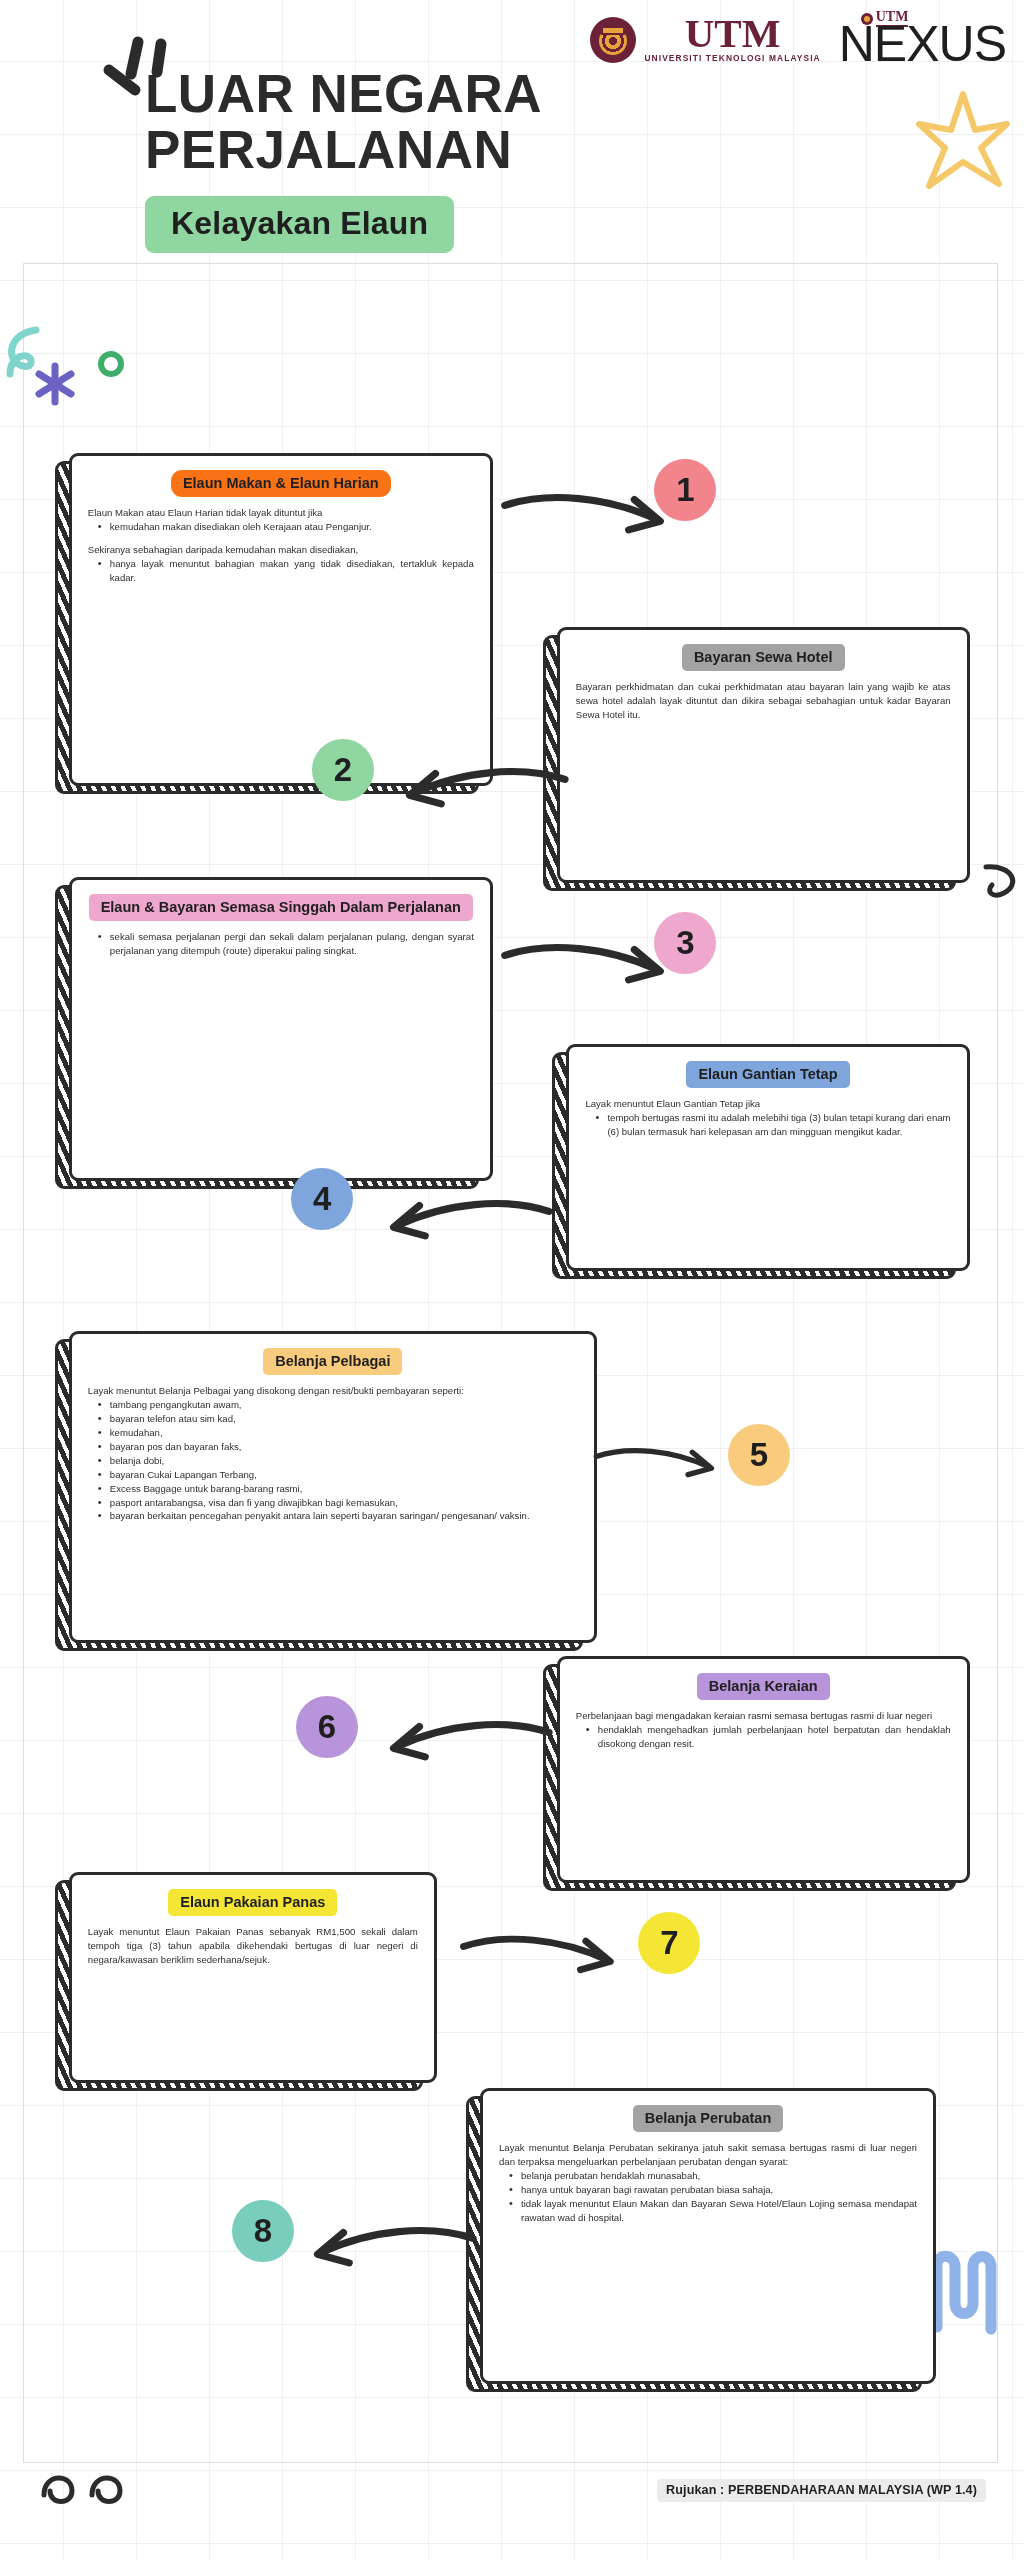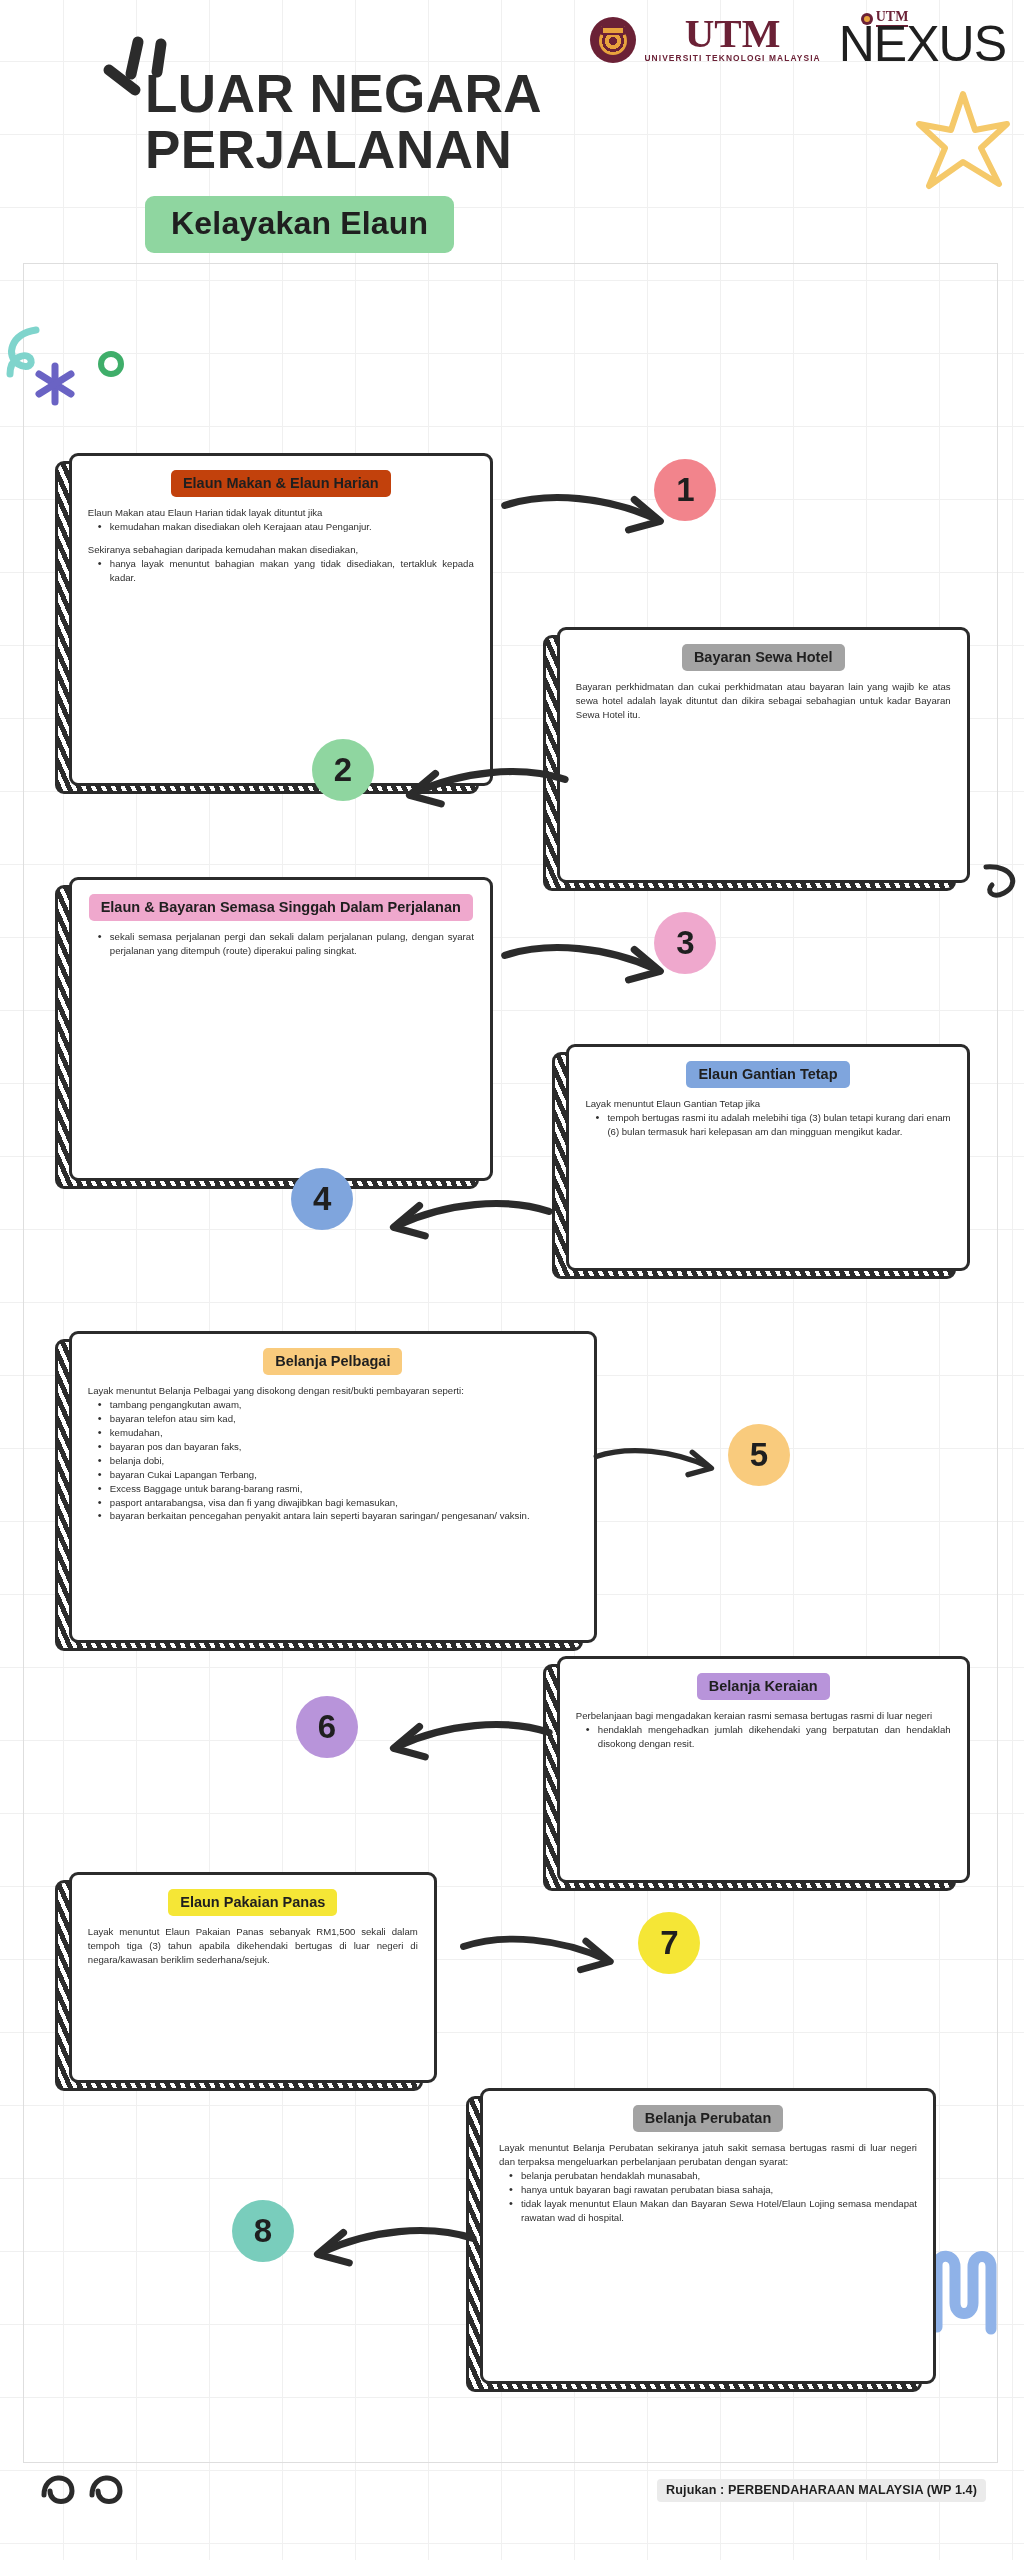--- a/index.html
+++ b/index.html
@@ -226,21 +226,21 @@
 
   <div id="subtitle-pill">
     <span>Kelayakan Elaun</span>
   </div>
 </div>
 
 <div id="cards-layer">
     <div class="card" style="left: 68.8px; top: 452.8px; width: 424px; height: 332.8px;">
       <div class="card-shadow"></div>
       <div class="card-body">
-        <div class="title-wrap"><div class="card-title" style="background: #c2410c;">Elaun Makan &amp; Elaun Harian</div></div>
+        <div class="title-wrap"><div class="card-title" style="background: #f97316; border-radius: 11px;">Elaun Makan &amp; Elaun Harian</div></div>
         <div class="card-text">Elaun Makan atau Elaun Harian tidak layak dituntut jika</div>
         <ul class="card-list">
           <li>kemudahan makan disediakan oleh Kerajaan atau Penganjur.</li>
         </ul>
         <div class="spacer"></div>
         <div class="card-text">Sekiranya sebahagian daripada kemudahan makan disediakan,</div>
         <ul class="card-list">
           <li>hanya layak menuntut bahagian makan yang tidak disediakan, tertakluk kepada kadar.</li>
         </ul>
       </div>
@@ -323,21 +323,21 @@
         <path d="M4 10 C34 0 76 4 110 20"></path>
         <path d="M94 6 L112 21 L90 27"></path>
       </g>
     </svg>
     <div class="card" style="left: 556.8px; top: 1656px; width: 412.8px; height: 227.2px;">
       <div class="card-shadow"></div>
       <div class="card-body">
         <div class="title-wrap"><div class="card-title" style="background: rgb(184, 148, 218);">Belanja Keraian</div></div>
         <div class="card-text">Perbelanjaan bagi mengadakan keraian rasmi semasa bertugas rasmi di luar negeri</div>
         <ul class="card-list">
-          <li>hendaklah mengehadkan jumlah dikehendaki yang berpatutan dan hendaklah disokong dengan resit.</li>
+          <li>hendaklah mengehadkan jumlah perbelanjaan hotel berpatutan dan hendaklah disokong dengan resit.</li>
         </ul>
       </div>
     </div>
     <div class="num-badge" style="background: rgb(184, 148, 218); left: 296px; top: 1696px;">6</div>
     <svg class="arrow" width="188.8" height="57.6" viewBox="0 0 120 40" style="left: 374.4px; top: 1718.4px;">
       <g fill="none" stroke="#2b2b2b" stroke-width="5" stroke-linecap="round" stroke-linejoin="round">
         <path d="M116 10 C86 0 44 4 10 20"></path>
         <path d="M26 6 L8 21 L30 27"></path>
       </g>
     </svg>

